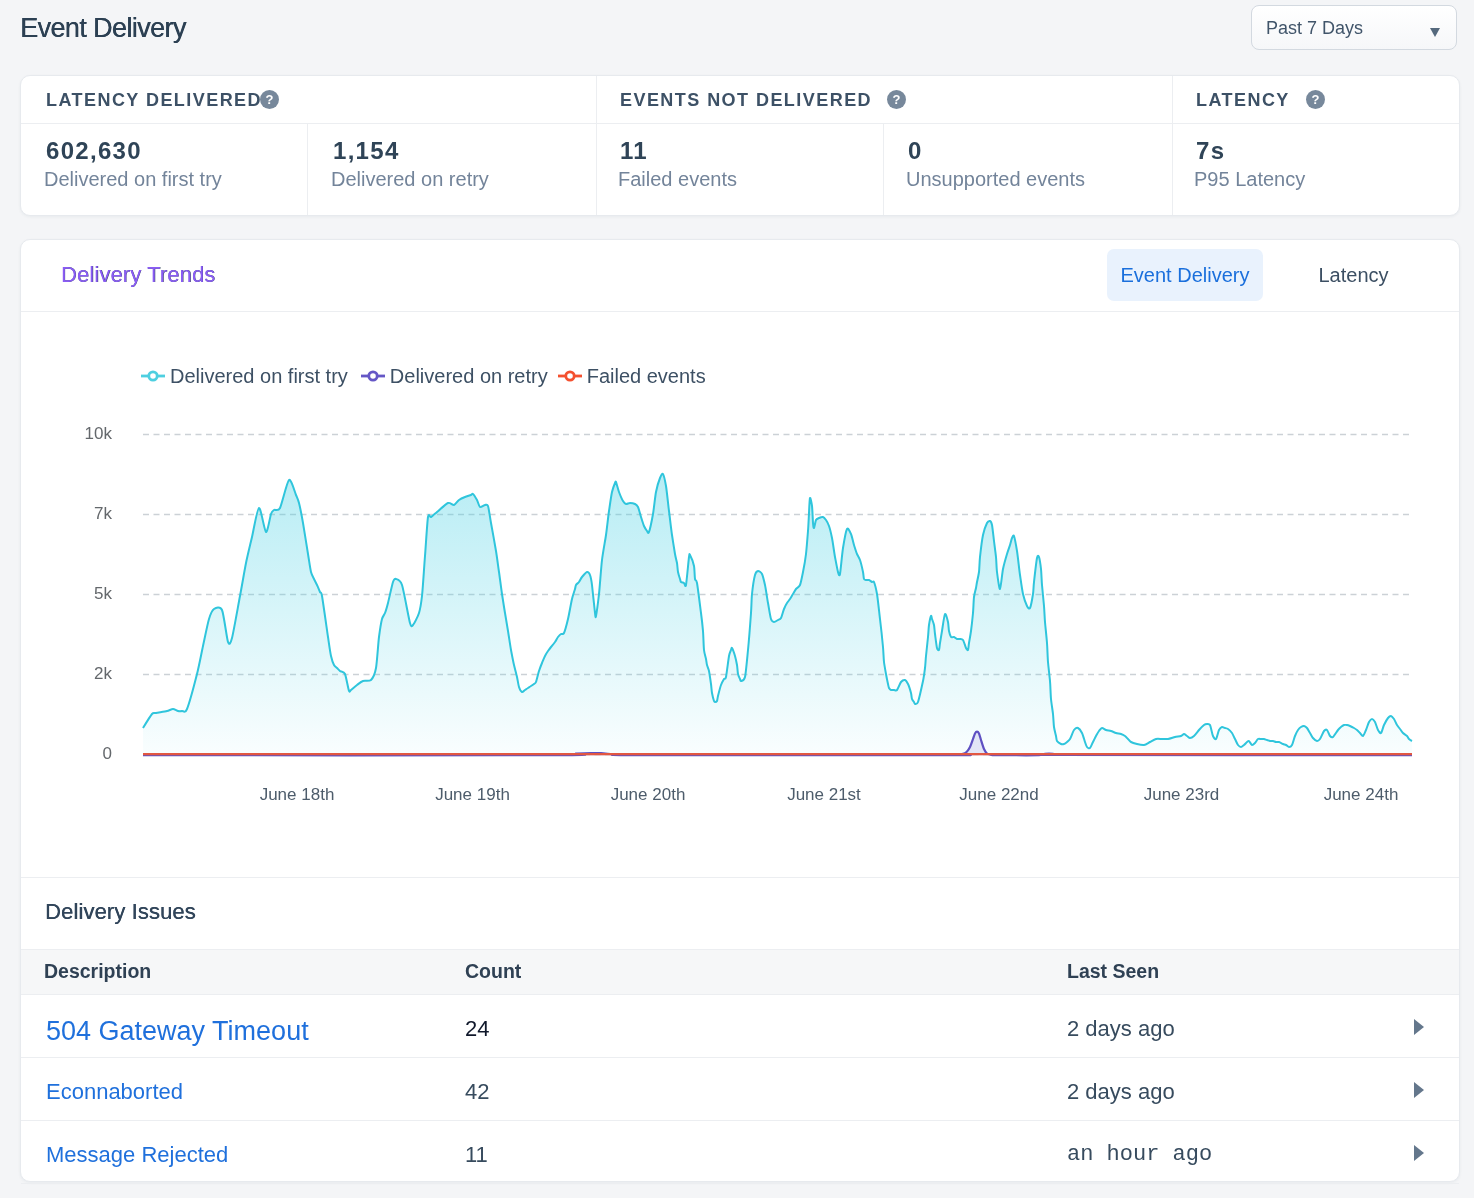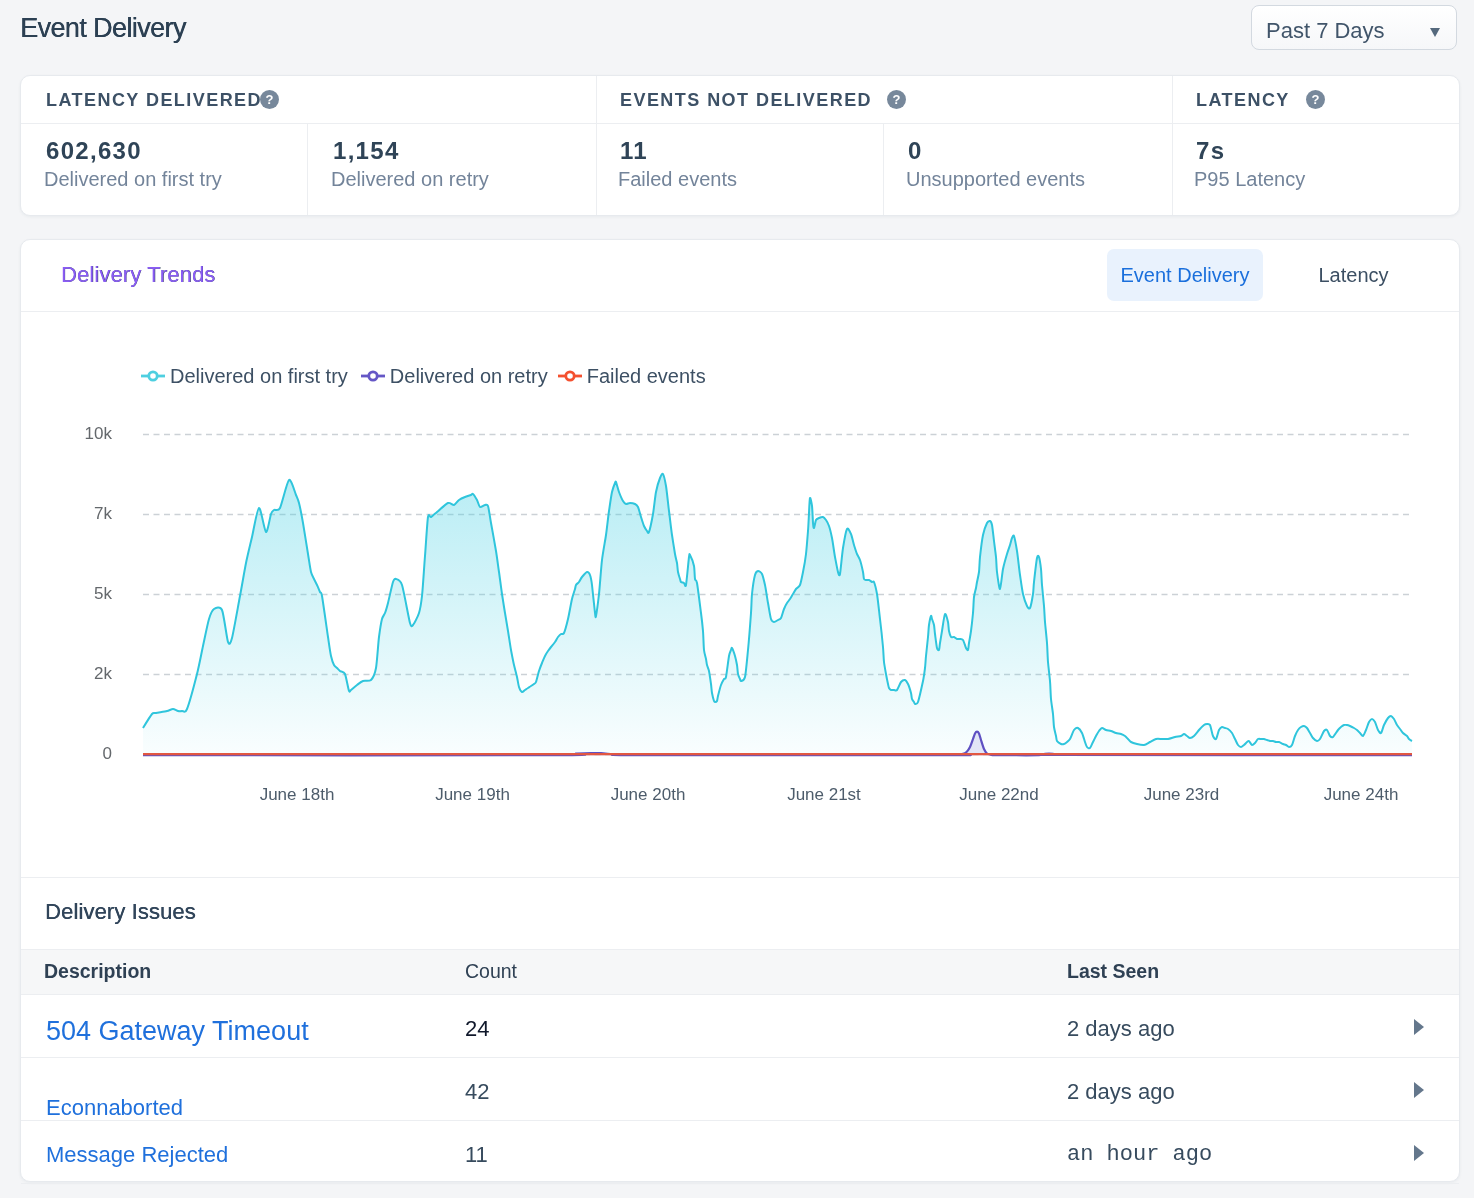--- a/index.html
+++ b/index.html
@@ -4,21 +4,21 @@
 * { margin:0; padding:0; box-sizing:border-box; }
 html,body { width:1474px; height:1198px; background:#f4f5f7; font-family:"Liberation Sans", sans-serif; position:relative; overflow:hidden; }
 .abs { position:absolute; }
 .card { position:absolute; background:#fff; border:1px solid #e7eaee; border-radius:10px; box-shadow:0 1px 3px rgba(40,60,80,0.06); }
 </style></head>
 <body>
 
 <div class="abs" style="left:20px;top:13px;font-size:27px;font-weight:400;letter-spacing:-0.6px;color:#2c4053;text-shadow:0.4px 0 0 #2c4053;">Event Delivery</div>
 
 <div class="abs" style="left:1251px;top:5px;width:206px;height:45px;background:linear-gradient(#ffffff,#f6f7f9);border:1px solid #d3d9e0;border-radius:8px;">
-  <span class="abs" style="left:14px;top:12px;font-size:22px;color:#41556a;">Past 7 Days</span>
+  <span class="abs" style="left:14px;top:12px;font-size:18px;color:#41556a;">Past 7 Days</span>
   <span class="abs" style="left:178px;top:22px;width:0;height:0;border-left:5.5px solid transparent;border-right:5.5px solid transparent;border-top:9.5px solid #55697d;"></span>
 </div>
 
 <div class="card" style="left:20px;top:75px;width:1440px;height:141px;">
   <div class="abs" style="left:0;top:47px;width:1438px;height:0;border-top:1px solid #eceef1;"></div>
   <div class="abs" style="left:575px;top:0;width:0;height:139px;border-left:1px solid #eceef1;"></div>
   <div class="abs" style="left:1151px;top:0;width:0;height:139px;border-left:1px solid #eceef1;"></div>
   <div class="abs" style="left:286px;top:47px;width:0;height:92px;border-left:1px solid #eceef1;"></div>
   <div class="abs" style="left:862px;top:47px;width:0;height:92px;border-left:1px solid #eceef1;"></div>
 
@@ -98,31 +98,31 @@
     <path d="M142.0,727.0C143.1,725.2 149.4,714.9 151.0,713.0C152.6,711.1 153.1,712.4 155.0,712.0C156.9,711.6 163.9,710.5 166.0,710.0C168.1,709.5 170.6,708.0 172.0,708.0C173.4,708.0 175.9,709.8 177.0,710.0C178.1,710.2 179.9,710.2 181.0,710.0C182.1,709.8 184.1,712.6 186.0,708.0C187.9,703.4 194.0,680.9 196.0,673.0C198.0,665.1 200.5,651.9 202.0,645.0C203.5,638.1 206.6,622.6 208.0,618.0C209.4,613.4 211.4,609.1 213.0,608.0C214.6,606.9 219.2,604.9 221.0,609.0C222.8,613.1 225.8,637.5 227.0,641.0C228.2,644.5 229.5,642.8 231.0,637.0C232.5,631.2 237.2,604.4 239.0,595.0C240.8,585.6 243.5,569.4 245.0,562.0C246.5,554.6 249.4,542.9 251.0,536.0C252.6,529.1 256.2,507.6 258.0,507.0C259.8,506.4 263.5,530.2 265.0,531.0C266.5,531.8 269.0,515.8 270.0,513.0C271.0,510.2 271.9,509.8 273.0,509.0C274.1,508.2 277.1,510.8 279.0,507.0C280.9,503.2 286.0,480.6 288.0,479.0C290.0,477.4 293.8,491.1 295.0,494.0C296.2,496.9 297.1,498.5 298.0,502.0C298.9,505.5 300.9,515.6 302.0,522.0C303.1,528.4 306.0,546.9 307.0,553.0C308.0,559.1 309.2,567.9 310.0,571.0C310.8,574.1 312.2,576.4 313.0,578.0C313.8,579.6 315.2,582.4 316.0,584.0C316.8,585.6 318.4,589.6 319.0,591.0C319.6,592.4 320.0,589.4 321.0,595.0C322.0,600.6 325.9,628.5 327.0,636.0C328.1,643.5 329.2,651.5 330.0,655.0C330.8,658.5 332.2,662.5 333.0,664.0C333.8,665.5 335.2,666.2 336.0,667.0C336.8,667.8 338.0,669.2 339.0,670.0C340.0,670.8 342.9,670.5 344.0,673.0C345.1,675.5 347.2,688.0 348.0,690.0C348.8,692.0 349.0,689.8 350.0,689.0C351.0,688.2 354.5,685.1 356.0,684.0C357.5,682.9 360.2,680.6 362.0,680.0C363.8,679.4 368.4,680.6 370.0,679.0C371.6,677.4 374.0,672.4 375.0,667.0C376.0,661.6 377.2,642.1 378.0,636.0C378.8,629.9 380.2,621.0 381.0,618.0C381.8,615.0 383.2,614.0 384.0,612.0C384.8,610.0 386.0,605.9 387.0,602.0C388.0,598.1 391.0,584.0 392.0,581.0C393.0,578.0 393.9,577.6 395.0,578.0C396.1,578.4 399.2,578.5 401.0,584.0C402.8,589.5 407.6,617.0 409.0,622.0C410.4,627.0 410.9,625.2 412.0,624.0C413.1,622.8 416.9,615.6 418.0,612.0C419.1,608.4 420.2,602.1 421.0,595.0C421.8,587.9 423.2,564.9 424.0,555.0C424.8,545.1 426.2,520.9 427.0,516.0C427.8,511.1 428.9,516.6 430.0,516.0C431.1,515.4 433.9,512.8 436.0,511.0C438.1,509.2 444.9,502.9 447.0,502.0C449.1,501.1 451.6,504.4 453.0,504.0C454.4,503.6 456.6,500.0 458.0,499.0C459.4,498.0 462.5,496.6 464.0,496.0C465.5,495.4 469.0,494.4 470.0,494.0C471.0,493.6 471.2,492.4 472.0,493.0C472.8,493.6 475.1,497.4 476.0,499.0C476.9,500.6 478.0,505.4 479.0,506.0C480.0,506.6 483.0,504.1 484.0,504.0C485.0,503.9 486.2,502.8 487.0,505.0C487.8,507.2 489.0,516.4 490.0,522.0C491.0,527.6 494.0,543.9 495.0,550.0C496.0,556.1 497.2,565.6 498.0,571.0C498.8,576.4 500.2,587.9 501.0,593.0C501.8,598.1 503.2,607.4 504.0,612.0C504.8,616.6 506.2,625.4 507.0,630.0C507.8,634.6 509.2,644.8 510.0,649.0C510.8,653.2 512.2,660.6 513.0,664.0C513.8,667.4 515.4,673.2 516.0,676.0C516.6,678.8 517.4,684.1 518.0,686.0C518.6,687.9 520.2,690.6 521.0,691.0C521.8,691.4 523.2,689.5 524.0,689.0C524.8,688.5 526.2,687.5 527.0,687.0C527.8,686.5 529.2,685.5 530.0,685.0C530.8,684.5 532.4,683.5 533.0,683.0C533.6,682.5 534.4,682.6 535.0,681.0C535.6,679.4 537.2,672.4 538.0,670.0C538.8,667.6 540.2,663.9 541.0,662.0C541.8,660.1 543.2,656.5 544.0,655.0C544.8,653.5 546.2,651.1 547.0,650.0C547.8,648.9 549.1,647.1 550.0,646.0C550.9,644.9 553.1,642.2 554.0,641.0C554.9,639.8 556.2,637.0 557.0,636.0C557.8,635.0 559.2,633.5 560.0,633.0C560.8,632.5 562.1,633.9 563.0,632.0C563.9,630.1 566.0,622.2 567.0,618.0C568.0,613.8 570.1,601.8 571.0,598.0C571.9,594.2 573.5,589.8 574.0,588.0C574.5,586.2 574.5,584.9 575.0,584.0C575.5,583.1 577.2,582.0 578.0,581.0C578.8,580.0 580.0,577.2 581.0,576.0C582.0,574.8 585.0,571.2 586.0,571.0C587.0,570.8 588.4,572.4 589.0,574.0C589.6,575.6 590.4,579.2 591.0,584.0C591.6,588.8 593.5,608.1 594.0,612.0C594.5,615.9 594.5,617.4 595.0,615.0C595.5,612.6 597.2,600.0 598.0,593.0C598.8,586.0 600.1,566.4 601.0,559.0C601.9,551.6 604.1,540.1 605.0,534.0C605.9,527.9 607.2,515.4 608.0,510.0C608.8,504.6 610.2,494.5 611.0,491.0C611.8,487.5 613.5,483.2 614.0,482.0C614.5,480.8 614.5,479.9 615.0,481.0C615.5,482.1 617.1,488.6 618.0,491.0C618.9,493.4 621.1,498.5 622.0,500.0C622.9,501.5 624.1,502.8 625.0,503.0C625.9,503.2 627.9,502.0 629.0,502.0C630.1,502.0 633.0,502.5 634.0,503.0C635.0,503.5 636.2,504.4 637.0,506.0C637.8,507.6 639.2,513.6 640.0,516.0C640.8,518.4 642.2,523.2 643.0,525.0C643.8,526.8 645.4,529.2 646.0,530.0C646.6,530.8 647.2,533.1 648.0,531.0C648.8,528.9 651.1,518.0 652.0,513.0C652.9,508.0 654.1,495.5 655.0,491.0C655.9,486.5 658.1,479.2 659.0,477.0C659.9,474.8 661.2,472.0 662.0,473.0C662.8,474.0 664.2,480.4 665.0,485.0C665.8,489.6 667.2,503.9 668.0,510.0C668.8,516.1 670.2,528.6 671.0,534.0C671.8,539.4 673.4,549.5 674.0,553.0C674.6,556.5 675.6,559.8 676.0,562.0C676.4,564.2 676.6,569.0 677.0,571.0C677.4,573.0 678.6,576.8 679.0,578.0C679.4,579.2 679.5,580.5 680.0,581.0C680.5,581.5 682.4,581.6 683.0,582.0C683.6,582.4 684.4,587.2 685.0,584.0C685.6,580.8 687.5,559.8 688.0,556.0C688.5,552.2 688.4,552.9 689.0,554.0C689.6,555.1 692.4,562.0 693.0,565.0C693.6,568.0 693.6,575.9 694.0,578.0C694.4,580.1 695.2,577.8 696.0,582.0C696.8,586.2 699.2,606.0 700.0,612.0C700.8,618.0 701.6,625.4 702.0,630.0C702.4,634.6 702.6,645.5 703.0,649.0C703.4,652.5 704.6,656.1 705.0,658.0C705.4,659.9 705.6,662.5 706.0,664.0C706.4,665.5 707.5,667.6 708.0,670.0C708.5,672.4 709.6,680.2 710.0,683.0C710.4,685.8 710.6,689.9 711.0,692.0C711.4,694.1 712.6,698.9 713.0,700.0C713.4,701.1 713.6,701.0 714.0,701.0C714.4,701.0 715.6,700.8 716.0,700.0C716.4,699.2 716.5,697.0 717.0,695.0C717.5,693.0 719.2,686.1 720.0,684.0C720.8,681.9 722.4,679.0 723.0,678.0C723.6,677.0 724.4,678.9 725.0,676.0C725.6,673.1 727.4,658.4 728.0,655.0C728.6,651.6 729.6,650.0 730.0,649.0C730.4,648.0 730.5,646.2 731.0,647.0C731.5,647.8 733.4,652.9 734.0,655.0C734.6,657.1 735.6,661.8 736.0,664.0C736.4,666.2 736.6,671.2 737.0,673.0C737.4,674.8 738.6,677.1 739.0,678.0C739.4,678.9 739.4,680.2 740.0,680.0C740.6,679.8 743.1,679.9 744.0,676.0C744.9,672.1 746.2,657.0 747.0,649.0C747.8,641.0 749.5,619.0 750.0,612.0C750.5,605.0 750.5,597.8 751.0,593.0C751.5,588.2 753.2,576.9 754.0,574.0C754.8,571.1 756.1,570.1 757.0,570.0C757.9,569.9 760.1,571.2 761.0,573.0C761.9,574.8 763.2,580.4 764.0,584.0C764.8,587.6 766.2,597.8 767.0,602.0C767.8,606.2 769.2,615.6 770.0,618.0C770.8,620.4 772.1,620.9 773.0,621.0C773.9,621.1 776.1,619.5 777.0,619.0C777.9,618.5 779.2,618.4 780.0,617.0C780.8,615.6 782.2,609.9 783.0,608.0C783.8,606.1 785.2,603.2 786.0,602.0C786.8,600.8 788.2,599.1 789.0,598.0C789.8,596.9 791.2,594.2 792.0,593.0C792.8,591.8 794.1,589.1 795.0,588.0C795.9,586.9 798.1,586.1 799.0,584.0C799.9,581.9 801.2,574.9 802.0,571.0C802.8,567.1 804.4,558.1 805.0,553.0C805.6,547.9 806.6,535.1 807.0,530.0C807.4,524.9 807.8,516.1 808.0,512.0C808.2,507.9 808.6,497.9 809.0,497.0C809.4,496.1 810.6,501.9 811.0,505.0C811.4,508.1 811.8,519.2 812.0,522.0C812.2,524.8 812.6,527.4 813.0,527.0C813.4,526.6 814.4,520.2 815.0,519.0C815.6,517.8 817.1,517.4 818.0,517.0C818.9,516.6 821.1,515.8 822.0,516.0C822.9,516.2 824.2,517.9 825.0,519.0C825.8,520.1 827.2,522.8 828.0,525.0C828.8,527.2 830.2,533.1 831.0,537.0C831.8,540.9 833.2,551.8 834.0,556.0C834.8,560.2 836.4,568.9 837.0,571.0C837.6,573.1 838.4,576.0 839.0,573.0C839.6,570.0 841.1,552.6 842.0,547.0C842.9,541.4 845.0,529.8 846.0,528.0C847.0,526.2 849.1,531.0 850.0,533.0C850.9,535.0 852.2,541.5 853.0,544.0C853.8,546.5 855.2,551.1 856.0,553.0C856.8,554.9 858.2,556.8 859.0,559.0C859.8,561.2 861.5,568.6 862.0,571.0C862.5,573.4 862.6,577.0 863.0,578.0C863.4,579.0 864.4,578.9 865.0,579.0C865.6,579.1 867.2,578.8 868.0,579.0C868.8,579.2 870.4,580.8 871.0,581.0C871.6,581.2 872.4,579.5 873.0,581.0C873.6,582.5 875.2,588.4 876.0,593.0C876.8,597.6 878.2,611.4 879.0,618.0C879.8,624.6 881.5,640.6 882.0,646.0C882.5,651.4 882.6,657.6 883.0,661.0C883.4,664.4 884.5,670.2 885.0,673.0C885.5,675.8 886.6,681.2 887.0,683.0C887.4,684.8 887.6,686.2 888.0,687.0C888.4,687.8 889.4,688.8 890.0,689.0C890.6,689.2 892.2,689.0 893.0,689.0C893.8,689.0 895.1,690.0 896.0,689.0C896.9,688.0 899.0,682.2 900.0,681.0C901.0,679.8 903.1,678.8 904.0,679.0C904.9,679.2 906.2,681.4 907.0,683.0C907.8,684.6 909.5,690.1 910.0,692.0C910.5,693.9 910.6,696.9 911.0,698.0C911.4,699.1 912.6,700.4 913.0,701.0C913.4,701.6 913.5,703.0 914.0,703.0C914.5,703.0 916.0,703.9 917.0,701.0C918.0,698.1 921.1,684.2 922.0,680.0C922.9,675.8 923.6,670.1 924.0,667.0C924.4,663.9 924.6,658.9 925.0,655.0C925.4,651.1 926.6,639.9 927.0,636.0C927.4,632.1 927.6,626.6 928.0,624.0C928.4,621.4 929.6,615.8 930.0,615.0C930.4,614.2 930.6,616.9 931.0,618.0C931.4,619.1 932.6,622.1 933.0,624.0C933.4,625.9 933.6,630.1 934.0,633.0C934.4,635.9 935.5,645.0 936.0,647.0C936.5,649.0 937.6,649.6 938.0,649.0C938.4,648.4 938.6,644.4 939.0,642.0C939.4,639.6 940.4,633.6 941.0,630.0C941.6,626.4 943.2,614.1 944.0,613.0C944.8,611.9 946.5,618.9 947.0,621.0C947.5,623.1 947.6,628.1 948.0,630.0C948.4,631.9 949.4,635.2 950.0,636.0C950.6,636.8 952.2,635.8 953.0,636.0C953.8,636.2 955.2,637.8 956.0,638.0C956.8,638.2 958.2,637.9 959.0,638.0C959.8,638.1 961.2,637.9 962.0,639.0C962.8,640.1 964.4,645.8 965.0,647.0C965.6,648.2 966.6,649.6 967.0,649.0C967.4,648.4 967.6,644.4 968.0,642.0C968.4,639.6 969.5,633.8 970.0,630.0C970.5,626.2 971.6,616.2 972.0,612.0C972.4,607.8 972.6,599.1 973.0,596.0C973.4,592.9 974.6,588.9 975.0,587.0C975.4,585.1 975.6,583.0 976.0,581.0C976.4,579.0 977.6,574.1 978.0,571.0C978.4,567.9 978.5,560.6 979.0,556.0C979.5,551.4 981.1,538.2 982.0,534.0C982.9,529.8 985.1,523.8 986.0,522.0C986.9,520.2 988.4,519.8 989.0,520.0C989.6,520.2 990.5,521.5 991.0,524.0C991.5,526.5 992.5,536.0 993.0,540.0C993.5,544.0 994.6,552.1 995.0,556.0C995.4,559.9 995.5,567.0 996.0,571.0C996.5,575.0 998.2,588.4 999.0,588.0C999.8,587.6 1001.1,572.4 1002.0,568.0C1002.9,563.6 1005.1,556.0 1006.0,553.0C1006.9,550.0 1008.4,546.0 1009.0,544.0C1009.6,542.0 1010.5,538.1 1011.0,537.0C1011.5,535.9 1012.4,533.4 1013.0,535.0C1013.6,536.6 1015.2,545.1 1016.0,550.0C1016.8,554.9 1018.2,568.6 1019.0,574.0C1019.8,579.4 1021.1,589.1 1022.0,593.0C1022.9,596.9 1025.1,603.2 1026.0,605.0C1026.9,606.8 1028.2,608.5 1029.0,607.0C1029.8,605.5 1031.5,596.2 1032.0,593.0C1032.5,589.8 1032.5,585.5 1033.0,581.0C1033.5,576.5 1035.4,560.1 1036.0,557.0C1036.6,553.9 1037.5,554.6 1038.0,556.0C1038.5,557.4 1039.6,564.5 1040.0,568.0C1040.4,571.5 1040.6,579.4 1041.0,584.0C1041.4,588.6 1042.6,600.4 1043.0,605.0C1043.4,609.6 1043.6,616.4 1044.0,621.0C1044.4,625.6 1045.6,637.0 1046.0,642.0C1046.4,647.0 1046.6,656.2 1047.0,661.0C1047.4,665.8 1048.6,675.4 1049.0,680.0C1049.4,684.6 1049.6,693.9 1050.0,698.0C1050.4,702.1 1051.6,709.5 1052.0,713.0C1052.4,716.5 1052.6,723.2 1053.0,726.0C1053.4,728.8 1054.6,733.2 1055.0,735.0C1055.4,736.8 1055.4,739.0 1056.0,740.0C1056.6,741.0 1059.1,742.6 1060.0,743.0C1060.9,743.4 1062.2,743.2 1063.0,743.0C1063.8,742.8 1065.2,741.6 1066.0,741.0C1066.8,740.4 1068.1,739.5 1069.0,738.0C1069.9,736.5 1072.0,730.4 1073.0,729.0C1074.0,727.6 1076.0,726.6 1077.0,727.0C1078.0,727.4 1080.1,730.2 1081.0,732.0C1081.9,733.8 1083.4,739.2 1084.0,741.0C1084.6,742.8 1085.4,745.2 1086.0,746.0C1086.6,746.8 1088.2,747.6 1089.0,747.0C1089.8,746.4 1091.2,742.5 1092.0,741.0C1092.8,739.5 1094.2,736.4 1095.0,735.0C1095.8,733.6 1097.2,731.0 1098.0,730.0C1098.8,729.0 1100.1,727.1 1101.0,727.0C1101.9,726.9 1103.9,728.6 1105.0,729.0C1106.1,729.4 1108.8,729.6 1110.0,730.0C1111.2,730.4 1113.8,731.6 1115.0,732.0C1116.2,732.4 1118.9,732.6 1120.0,733.0C1121.1,733.4 1123.1,734.4 1124.0,735.0C1124.9,735.6 1126.2,737.2 1127.0,738.0C1127.8,738.8 1128.9,740.4 1130.0,741.0C1131.1,741.6 1134.4,742.6 1136.0,743.0C1137.6,743.4 1141.4,744.2 1143.0,744.0C1144.6,743.8 1147.5,741.8 1149.0,741.0C1150.5,740.2 1153.5,738.4 1155.0,738.0C1156.5,737.6 1159.5,738.0 1161.0,738.0C1162.5,738.0 1165.4,738.2 1167.0,738.0C1168.6,737.8 1172.4,736.4 1174.0,736.0C1175.6,735.6 1178.9,735.4 1180.0,735.0C1181.1,734.6 1182.2,733.0 1183.0,733.0C1183.8,733.0 1185.2,734.5 1186.0,735.0C1186.8,735.5 1188.1,737.0 1189.0,737.0C1189.9,737.0 1191.9,736.0 1193.0,735.0C1194.1,734.0 1196.8,730.4 1198.0,729.0C1199.2,727.6 1202.0,724.8 1203.0,724.0C1204.0,723.2 1205.2,723.0 1206.0,723.0C1206.8,723.0 1208.2,722.5 1209.0,724.0C1209.8,725.5 1211.2,733.2 1212.0,735.0C1212.8,736.8 1214.2,738.8 1215.0,738.0C1215.8,737.2 1217.2,730.5 1218.0,729.0C1218.8,727.5 1220.2,726.2 1221.0,726.0C1221.8,725.8 1223.2,726.8 1224.0,727.0C1224.8,727.2 1226.1,727.4 1227.0,728.0C1227.9,728.6 1230.1,730.8 1231.0,732.0C1231.9,733.2 1233.2,736.5 1234.0,738.0C1234.8,739.5 1236.2,743.0 1237.0,744.0C1237.8,745.0 1239.2,746.0 1240.0,746.0C1240.8,746.0 1242.2,744.6 1243.0,744.0C1243.8,743.4 1245.4,741.5 1246.0,741.0C1246.6,740.5 1247.4,739.6 1248.0,740.0C1248.6,740.4 1250.2,743.8 1251.0,744.0C1251.8,744.2 1253.2,742.8 1254.0,742.0C1254.8,741.2 1256.2,738.5 1257.0,738.0C1257.8,737.5 1259.2,738.0 1260.0,738.0C1260.8,738.0 1262.2,737.9 1263.0,738.0C1263.8,738.1 1265.2,738.8 1266.0,739.0C1266.8,739.2 1268.2,739.9 1269.0,740.0C1269.8,740.1 1271.2,739.9 1272.0,740.0C1272.8,740.1 1274.2,740.9 1275.0,741.0C1275.8,741.1 1277.1,740.8 1278.0,741.0C1278.9,741.2 1281.1,742.6 1282.0,743.0C1282.9,743.4 1284.2,743.6 1285.0,744.0C1285.8,744.4 1287.2,746.0 1288.0,746.0C1288.8,746.0 1290.2,745.4 1291.0,744.0C1291.8,742.6 1293.2,736.9 1294.0,735.0C1294.8,733.1 1296.2,730.1 1297.0,729.0C1297.8,727.9 1299.2,726.5 1300.0,726.0C1300.8,725.5 1302.2,724.9 1303.0,725.0C1303.8,725.1 1305.2,726.1 1306.0,727.0C1306.8,727.9 1308.2,730.8 1309.0,732.0C1309.8,733.2 1311.1,736.0 1312.0,737.0C1312.9,738.0 1315.1,739.9 1316.0,740.0C1316.9,740.1 1318.1,739.2 1319.0,738.0C1319.9,736.8 1322.1,731.1 1323.0,730.0C1323.9,728.9 1325.2,728.4 1326.0,729.0C1326.8,729.6 1328.2,734.1 1329.0,735.0C1329.8,735.9 1331.0,736.8 1332.0,736.0C1333.0,735.2 1336.0,730.2 1337.0,729.0C1338.0,727.8 1339.2,726.6 1340.0,726.0C1340.8,725.4 1342.2,724.2 1343.0,724.0C1343.8,723.8 1345.2,723.9 1346.0,724.0C1346.8,724.1 1348.1,724.6 1349.0,725.0C1349.9,725.4 1352.1,726.5 1353.0,727.0C1353.9,727.5 1355.2,728.4 1356.0,729.0C1356.8,729.6 1358.2,731.2 1359.0,732.0C1359.8,732.8 1361.2,735.4 1362.0,735.0C1362.8,734.6 1364.2,730.8 1365.0,729.0C1365.8,727.2 1367.2,722.4 1368.0,721.0C1368.8,719.6 1370.2,718.0 1371.0,718.0C1371.8,718.0 1373.2,719.6 1374.0,721.0C1374.8,722.4 1376.2,727.6 1377.0,729.0C1377.8,730.4 1379.2,732.6 1380.0,732.0C1380.8,731.4 1382.1,725.9 1383.0,724.0C1383.9,722.1 1386.1,718.1 1387.0,717.0C1387.9,715.9 1389.2,714.9 1390.0,715.0C1390.8,715.1 1392.2,716.9 1393.0,718.0C1393.8,719.1 1395.2,722.8 1396.0,724.0C1396.8,725.2 1398.2,727.0 1399.0,728.0C1399.8,729.0 1401.1,731.1 1402.0,732.0C1402.9,732.9 1405.2,734.2 1406.0,735.0C1406.8,735.8 1407.4,737.4 1408.0,738.0C1408.6,738.6 1410.6,739.8 1411.0,740.0" fill="none" stroke="#2fc5dc" stroke-width="2" stroke-linejoin="round"></path>
     <path d="M142.0,754.2C193.6,754.2 500.9,754.4 555.0,754.2C609.1,754.0 570.6,752.9 575.0,752.6C579.4,752.3 586.9,752.0 590.0,752.0C593.1,752.0 596.9,752.0 600.0,752.2C603.1,752.4 610.6,753.1 615.0,753.4C619.4,753.6 593.1,754.1 635.0,754.2C676.9,754.3 909.6,754.3 950.0,754.2C990.4,754.1 956.4,753.8 958.0,753.6C959.6,753.4 962.0,753.0 963.0,752.6C964.0,752.2 965.2,751.3 966.0,750.5C966.8,749.7 968.2,747.6 969.0,746.0C969.8,744.4 971.4,739.7 972.0,738.0C972.6,736.3 973.5,733.4 974.0,732.5C974.5,731.6 975.5,730.7 976.0,730.7C976.5,730.7 977.5,731.5 978.0,732.5C978.5,733.5 979.4,737.1 980.0,739.0C980.6,740.9 982.2,746.3 983.0,748.0C983.8,749.7 985.1,751.8 986.0,752.5C986.9,753.2 988.9,753.6 990.0,753.8C991.1,754.0 989.0,754.2 995.0,754.2C1001.0,754.2 1031.9,754.4 1038.0,754.2C1044.1,754.0 1042.2,753.0 1044.0,752.8C1045.8,752.6 1050.2,752.6 1052.0,752.8C1053.8,752.9 1013.1,753.8 1058.0,754.0C1102.9,754.2 1366.9,754.2 1411.0,754.2L1411.0,754.8L142.0,754.8Z" fill="rgba(101,87,198,0.14)" stroke="none"></path>
     <path d="M142.0,754.2C193.6,754.2 500.9,754.4 555.0,754.2C609.1,754.0 570.6,752.9 575.0,752.6C579.4,752.3 586.9,752.0 590.0,752.0C593.1,752.0 596.9,752.0 600.0,752.2C603.1,752.4 610.6,753.1 615.0,753.4C619.4,753.6 593.1,754.1 635.0,754.2C676.9,754.3 909.6,754.3 950.0,754.2C990.4,754.1 956.4,753.8 958.0,753.6C959.6,753.4 962.0,753.0 963.0,752.6C964.0,752.2 965.2,751.3 966.0,750.5C966.8,749.7 968.2,747.6 969.0,746.0C969.8,744.4 971.4,739.7 972.0,738.0C972.6,736.3 973.5,733.4 974.0,732.5C974.5,731.6 975.5,730.7 976.0,730.7C976.5,730.7 977.5,731.5 978.0,732.5C978.5,733.5 979.4,737.1 980.0,739.0C980.6,740.9 982.2,746.3 983.0,748.0C983.8,749.7 985.1,751.8 986.0,752.5C986.9,753.2 988.9,753.6 990.0,753.8C991.1,754.0 989.0,754.2 995.0,754.2C1001.0,754.2 1031.9,754.4 1038.0,754.2C1044.1,754.0 1042.2,753.0 1044.0,752.8C1045.8,752.6 1050.2,752.6 1052.0,752.8C1053.8,752.9 1013.1,753.8 1058.0,754.0C1102.9,754.2 1366.9,754.2 1411.0,754.2" fill="none" stroke="#5e50c2" stroke-width="2.2" stroke-linejoin="round"></path>
     <line x1="142" y1="753.1" x2="1411" y2="753.1" stroke="#e25742" stroke-width="2.3"></line>
   </svg>
 
   <div class="abs" style="left:0;top:637px;width:1438px;border-top:1px solid #eceef1;"></div>
   <div class="abs" style="left:24px;top:659px;font-size:22px;font-weight:400;letter-spacing:0.1px;color:#31455a;text-shadow:0.35px 0 0 #31455a;">Delivery Issues</div>
   <div class="abs" style="left:0;top:709px;width:1438px;height:46px;background:#f6f7f8;border-top:1px solid #eceef1;border-bottom:1px solid #eceef1;">
     <span class="abs" style="left:23px;top:9.5px;font-size:19.5px;font-weight:700;color:#2f4154;">Description</span>
-    <span class="abs" style="left:444px;top:9.5px;font-size:19.5px;font-weight:400;color:#2f4154;">Count</span>
+    <span class="abs" style="left:444px;top:9.5px;font-size:19.5px;font-weight:700;color:#2f4154;">Count</span>
     <span class="abs" style="left:1046px;top:9.5px;font-size:19.5px;font-weight:700;color:#2f4154;">Last Seen</span>
   </div>
   <div class="abs" style="left:0;top:755px;width:1438px;height:63px;border-bottom:1px solid #eceef1;">
     <span class="abs" style="left:25px;top:21px;font-size:27px;color:#1f70dc;">504 Gateway Timeout</span>
     <span class="abs" style="left:444px;top:21px;font-size:22px;color:#0f172a;">24</span>
     <span class="abs" style="left:1046px;top:21px;font-size:22px;color:#374b5e;">2 days ago</span>
     <span class="abs" style="left:1393px;top:24px;width:0;height:0;border-top:8px solid transparent;border-bottom:8px solid transparent;border-left:10px solid #64778c;"></span>
   </div>
 <div class="abs" style="left:0;top:818px;width:1438px;height:63px;border-bottom:1px solid #eceef1;">
-    <span class="abs" style="left:25px;top:21px;font-size:22px;color:#1f70dc;margin-top:16px;">Econnaborted</span>
+    <span class="abs" style="left:25px;top:21px;font-size:22px;color:#1f70dc;">Econnaborted</span>
     <span class="abs" style="left:444px;top:21px;font-size:22px;color:#374b5e;">42</span>
     <span class="abs" style="left:1046px;top:21px;font-size:22px;color:#374b5e;">2 days ago</span>
     <span class="abs" style="left:1393px;top:24px;width:0;height:0;border-top:8px solid transparent;border-bottom:8px solid transparent;border-left:10px solid #64778c;"></span>
   </div>
 <div class="abs" style="left:0;top:881px;width:1438px;height:63px;border-bottom:1px solid #eceef1;">
     <span class="abs" style="left:25px;top:21px;font-size:22px;color:#1f70dc;">Message Rejected</span>
     <span class="abs" style="left:444px;top:21px;font-size:22px;color:#374b5e;">11</span>
     <span class="abs" style="left:1046px;top:21px;font-size:22px;color:#374b5e;font-family:Liberation Mono, monospace;">an hour ago</span>
     <span class="abs" style="left:1393px;top:24px;width:0;height:0;border-top:8px solid transparent;border-bottom:8px solid transparent;border-left:10px solid #64778c;"></span>
   </div>

